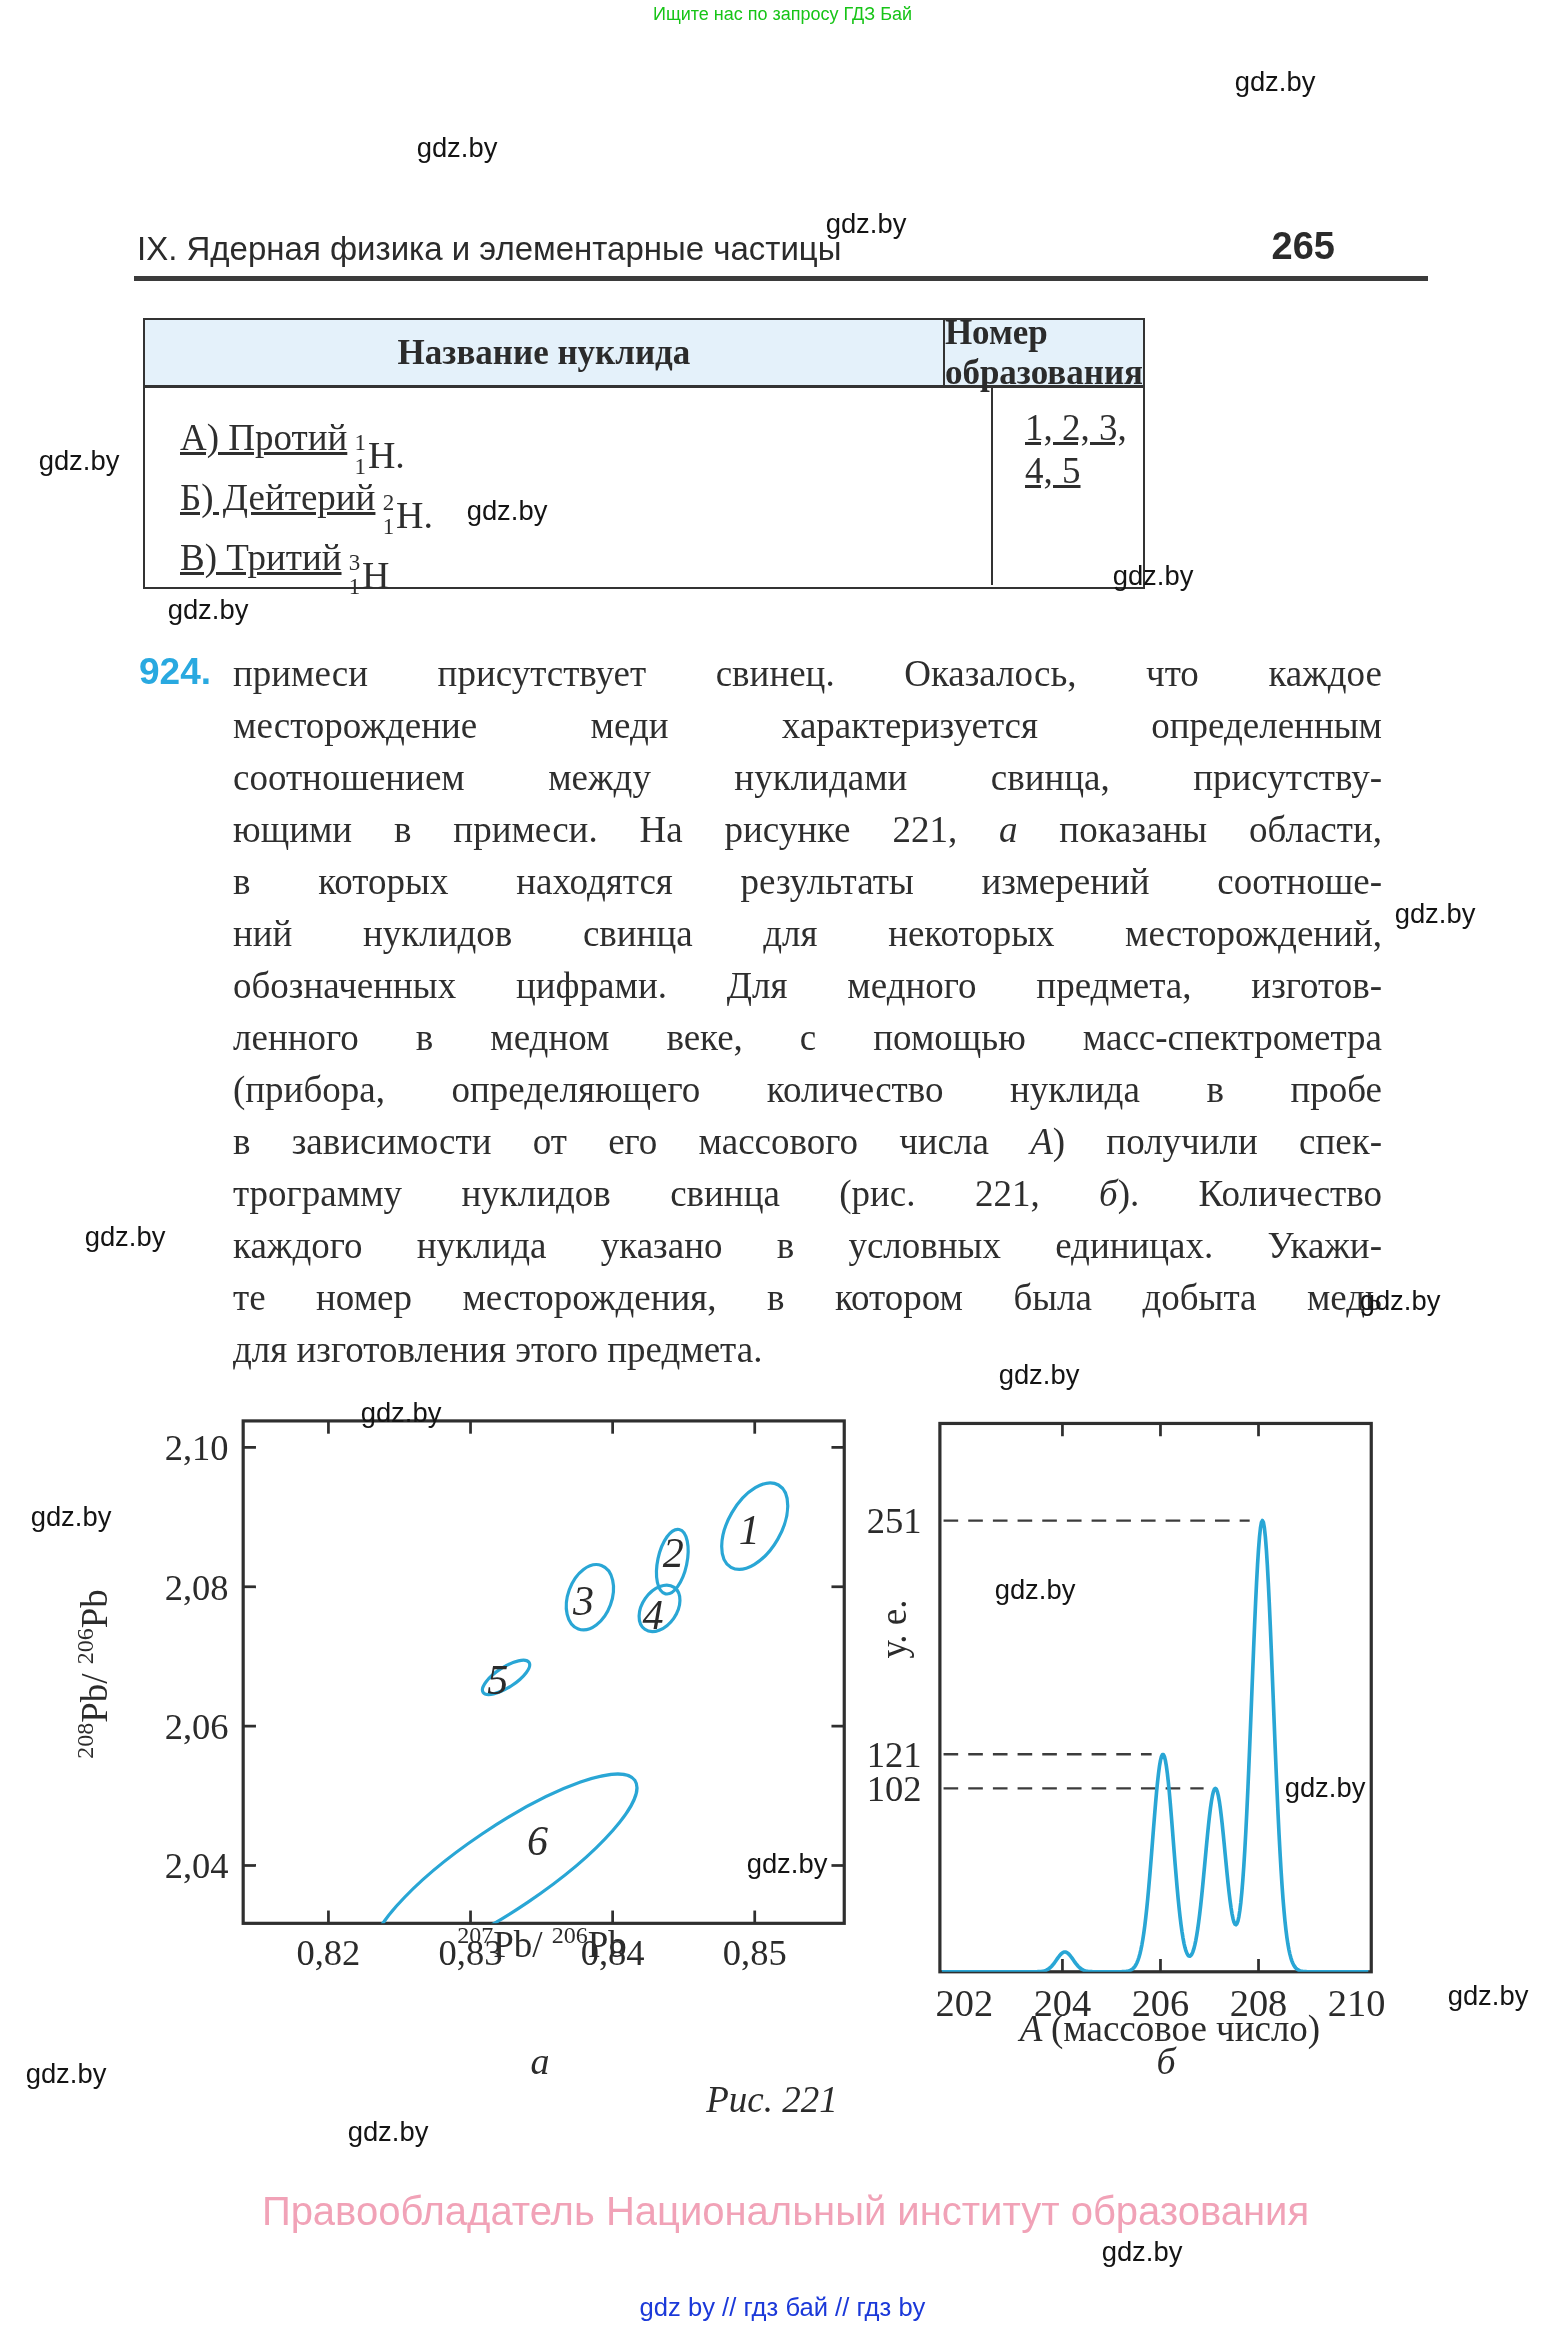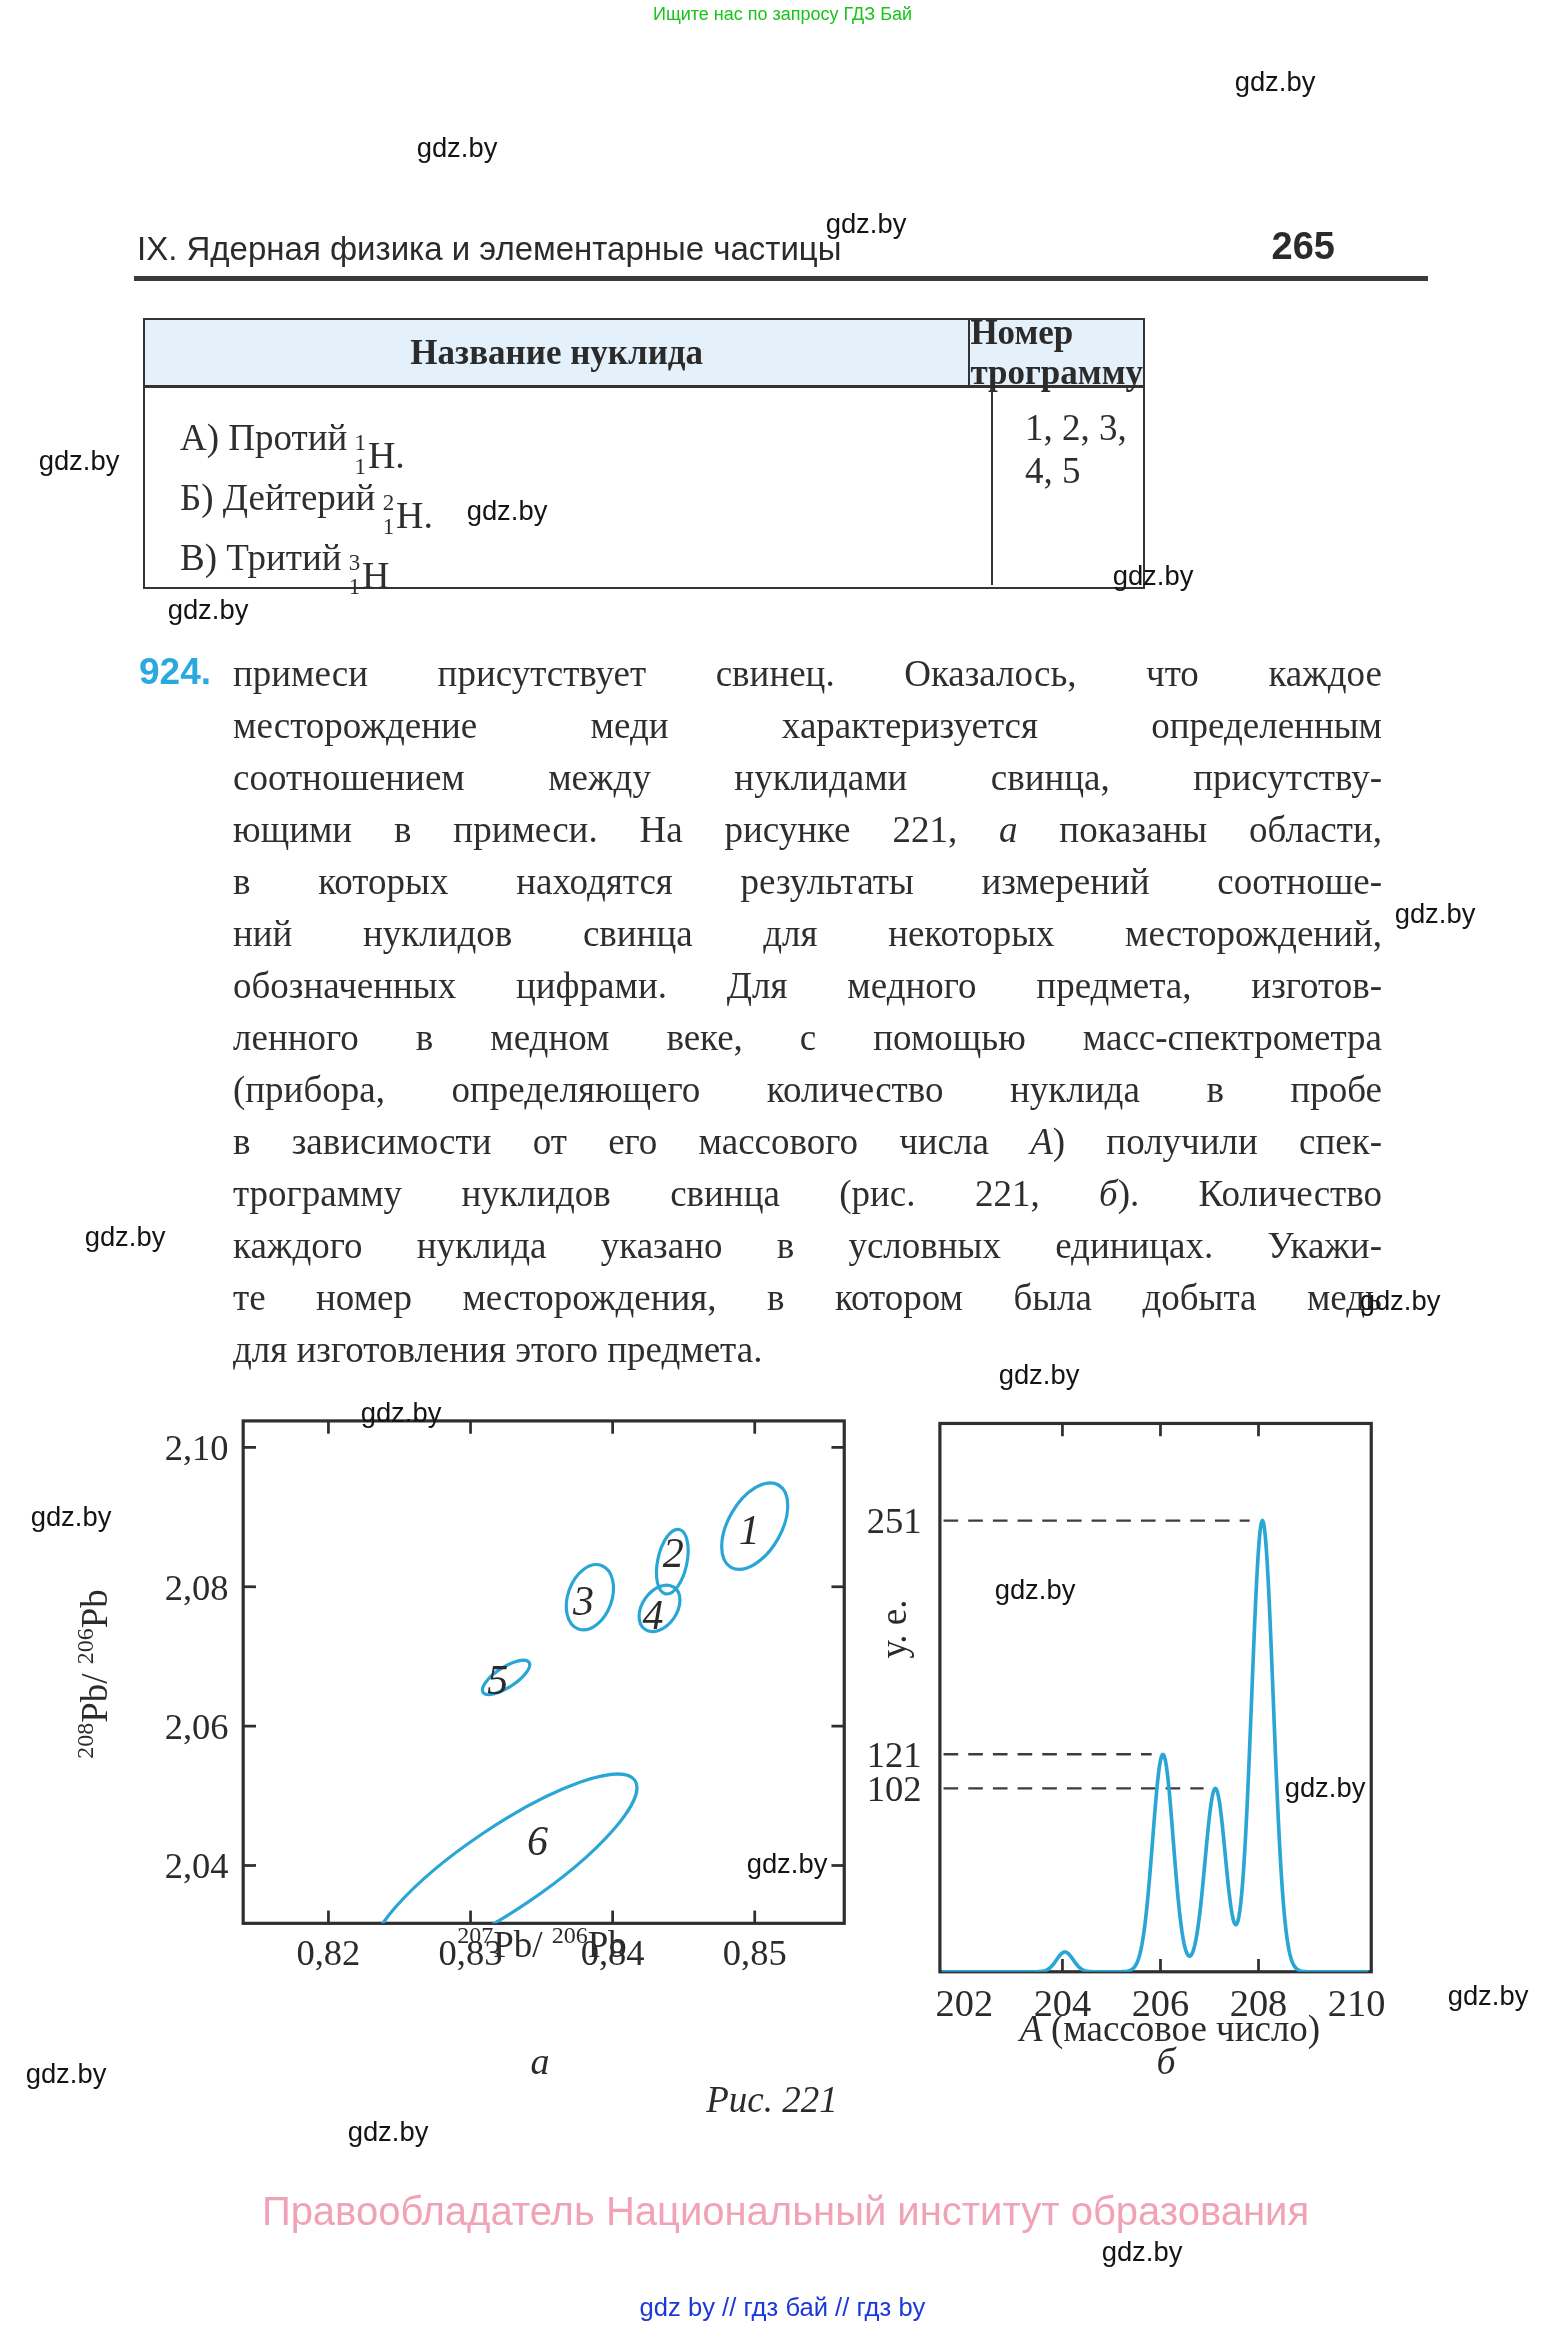--- a/index.html
+++ b/index.html
@@ -13,21 +13,21 @@
   .chapter{left:137px;top:230px;font-family:"Liberation Sans",sans-serif;font-size:33px;color:#2b2b2b;}
   .pagenum{left:1266px;top:225px;width:69px;text-align:right;font-family:"Liberation Sans",sans-serif;
            font-weight:bold;font-size:38px;color:#2b2b2b;}
   .rule{left:134px;top:276px;width:1294px;height:4.6px;background:#3b3b3b;}
 
   .ntable{left:143px;top:318px;width:1002px;height:271px;border:2.7px solid #333;box-sizing:border-box;}
   .thead{display:flex;height:68px;background:#e4f1fa;border-bottom:3.7px solid #333;box-sizing:border-box;}
   .th1{width:848px;border-right:2.7px solid #333;box-sizing:border-box;display:flex;align-items:center;justify-content:center;
        font-weight:bold;font-size:35px;color:#2b2b2b;}
   .th2{flex:1;display:flex;align-items:center;justify-content:center;font-weight:bold;font-size:35px;color:#2b2b2b;}
-  .tbody{display:flex;height:197px;}
+  .tbody{display:flex;height:197px;text-decoration:underline;}
   .td1{width:848px;border-right:2.7px solid #333;box-sizing:border-box;padding:20px 0 0 35px;}
   .td2{flex:1;padding:18.3px 0 0 32px;font-size:37px;}
   .nrow{height:60px;line-height:60px;font-size:37px;white-space:nowrap;}
   .nuc{display:inline-flex;align-items:center;margin-left:7.3px;}
   .stack{display:inline-flex;flex-direction:column;align-items:flex-end;font-size:23px;line-height:1.04;margin-right:1.8px;}
   .sym{font-size:38px;}
 
   .problem-number{left:139px;top:651px;font-family:"Liberation Sans",sans-serif;font-weight:bold;
                   font-size:37px;color:#29a9e0;}
   .plines{left:233px;top:648px;width:1149px;font-size:37px;color:#2e2e2e;}
@@ -63,21 +63,21 @@
 
   <div class="abs banner">Ищите нас по запросу ГДЗ Бай</div>
 
   <div class="abs chapter">IX. Ядерная физика и элементарные частицы</div>
   <div class="abs pagenum">265</div>
   <div class="abs rule"></div>
 
   <div class="abs ntable">
     <div class="thead">
       <div class="th1">Название нуклида</div>
-      <div class="th2">Номер трограмму</div>
+      <div class="th2">Номер образования</div>
     </div>
     <div class="tbody">
       <div class="td1" id="nuclide-rows">
           <div class="nrow"><span>А) Протий</span><span class="nuc">
               <span class="stack">
                 <span>1</span>
                 <span>1</span>
               </span>
               <span class="sym">H.</span>
             </span></div>

